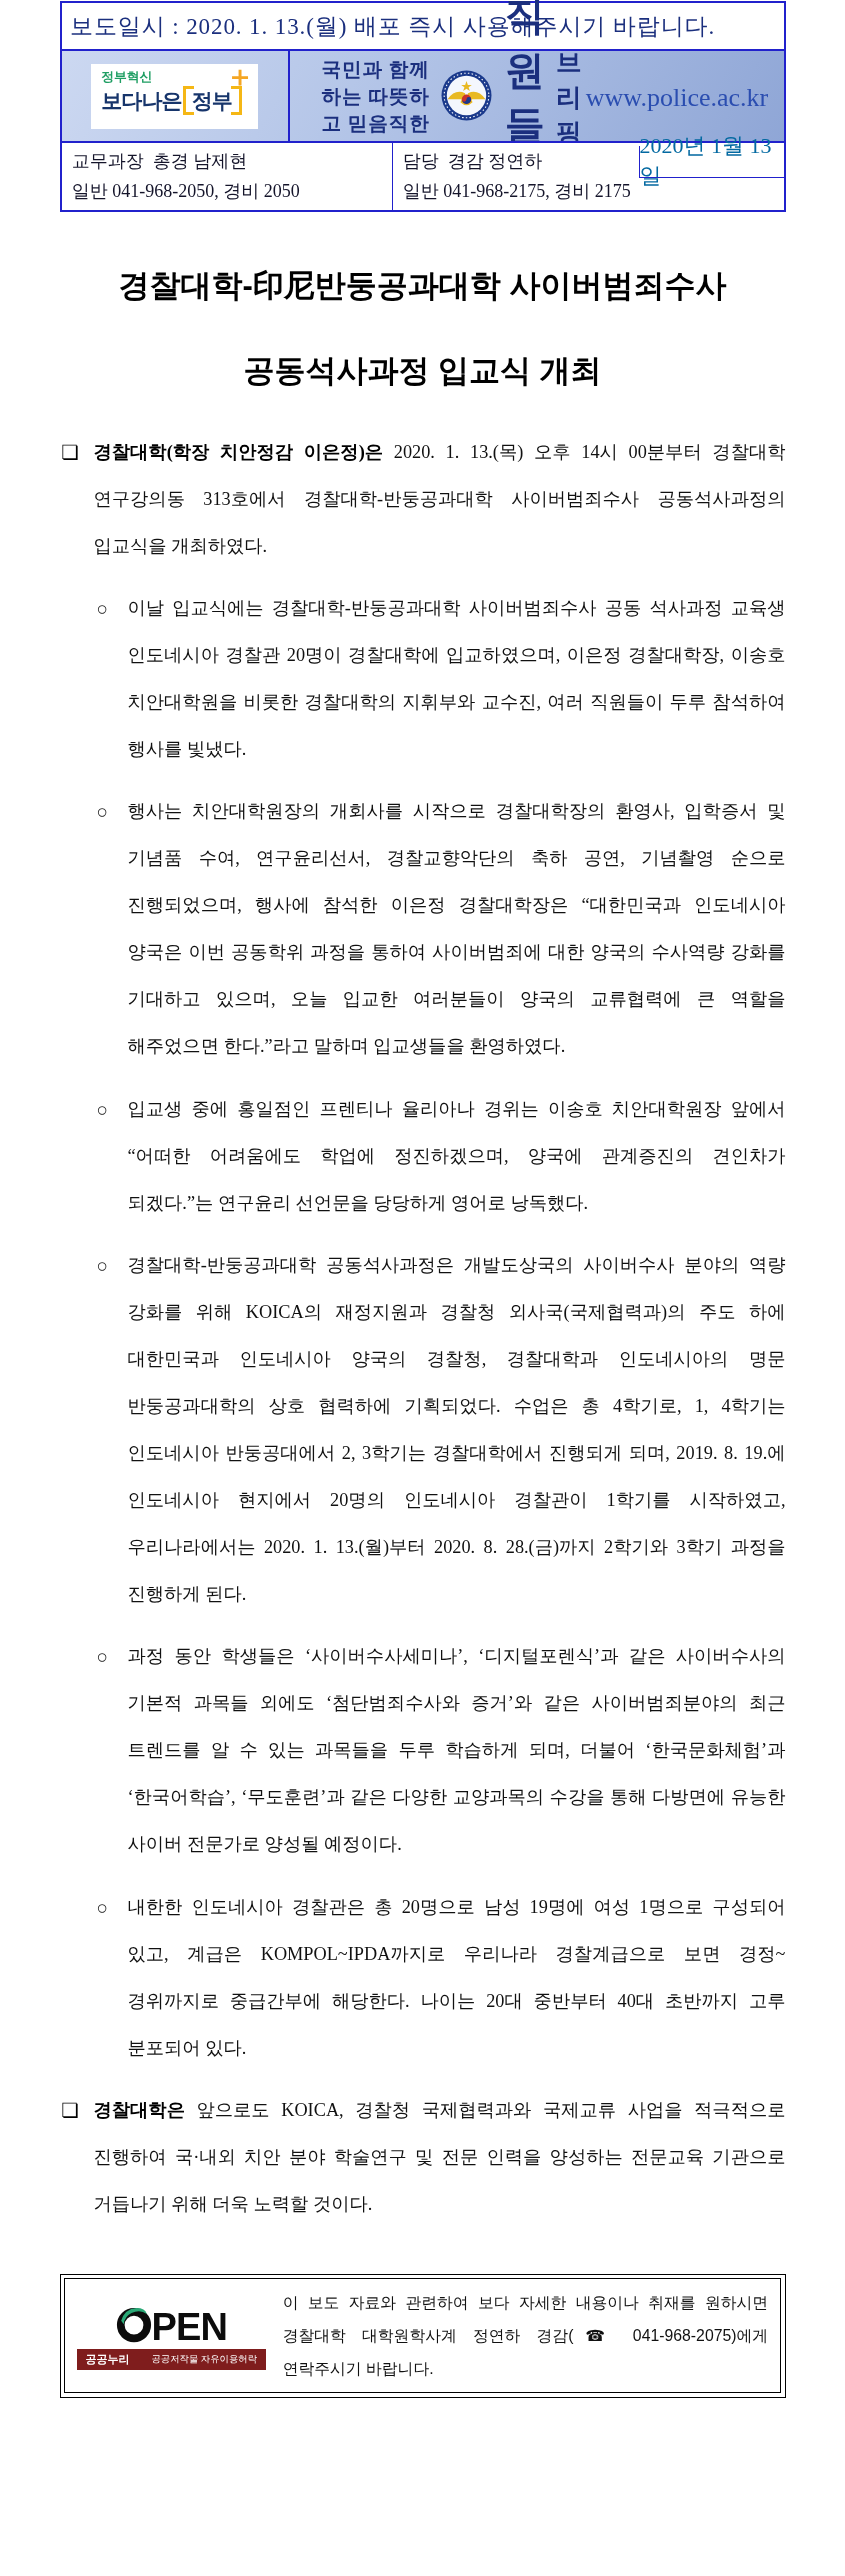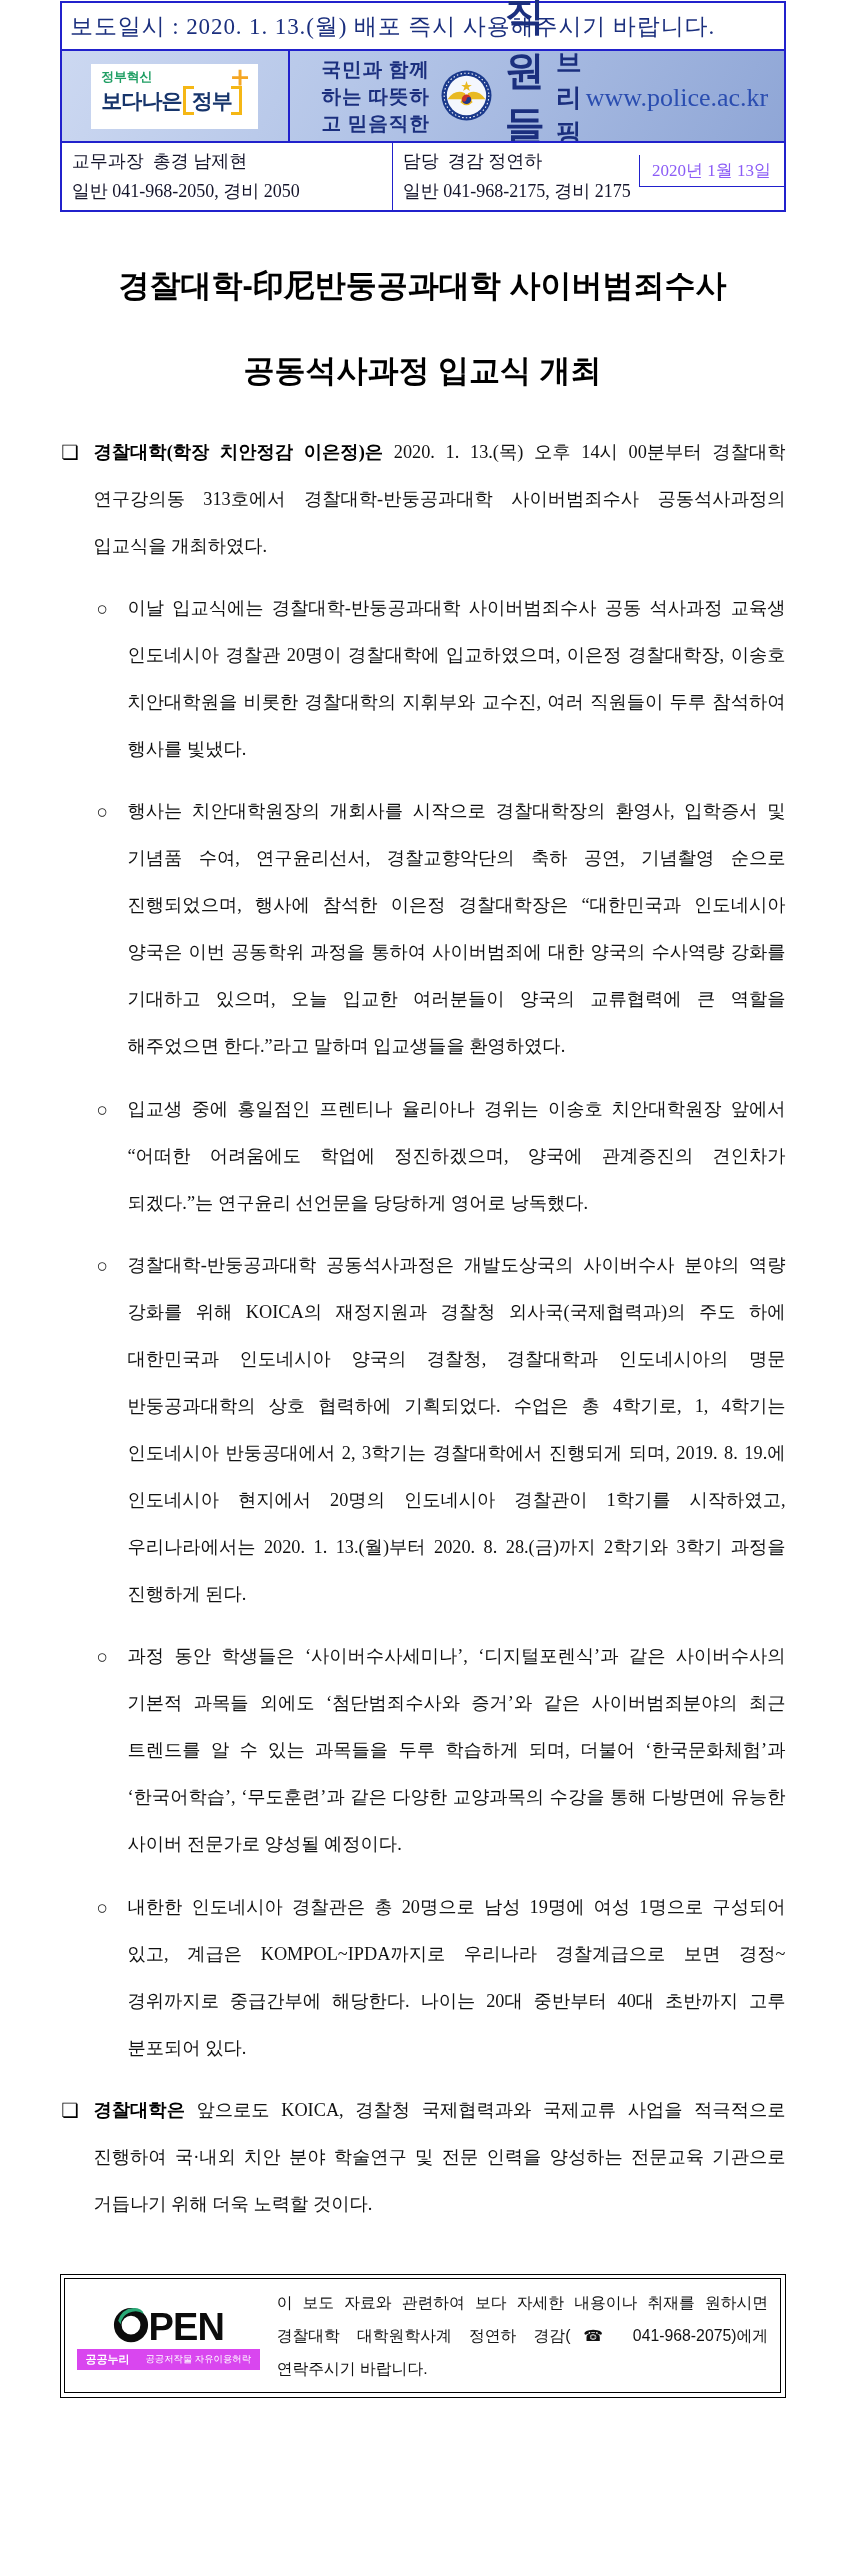--- a/index.html
+++ b/index.html
@@ -45,24 +45,24 @@
   .emblem{flex:0 0 auto;margin-right:12px;}
   .org-name{font-size:40px;color:var(--navy);letter-spacing:7.7px;font-weight:bold;}
   .briefing{font-size:25.6px;color:var(--navy);letter-spacing:4.3px;margin-left:3.4px;font-weight:bold;}
   .website{font-size:26px;color:var(--link-blue);margin-left:auto;padding-right:5.1px;text-decoration:none;}
   .contact-row{border-top:2.6px solid var(--border-blue);display:flex;position:relative;background:#fff;}
   .c-left,.c-mid{padding:3.4px 10.2px;font-size:18px;color:#14142a;}
   .c-left{width:331px;border-right:1.7px solid var(--border-blue);}
   .c-mid{flex:1;}
   .c-line{height:30px;display:flex;align-items:center;white-space:pre;}
   .c-date{
-    position:absolute;top:12px;right:0;width:145px;height:31.5px;
+    position:absolute;top:3px;right:0;width:145px;height:31.5px;
     border-left:1.7px solid var(--border-blue);border-bottom:1.7px solid var(--border-blue);
     display:flex;align-items:center;justify-content:center;
-    font-size:17px;color:#8b5cf6;background:#fff;
+    font-size:22px;color:#0369a1;background:#fff;
   }
 
   
   .doc-title{margin-top:53px;text-align:center;font-family:"Liberation Sans","DejaVu Sans",sans-serif;color:#000;}
   .doc-title .t-line{font-size:31px;font-weight:700;letter-spacing:0;}
   .doc-title .t-line + .t-line{margin-top:43px;}
 
   
   .body-wrap{margin-top:37px;}
   .para{position:relative;font-size:18.3px;line-height:47px;text-align:justify;color:#111;margin-bottom:15.3px;word-break:keep-all;}
@@ -72,21 +72,21 @@
   .para.level2{margin-left:37px;padding-left:31px;}
   .para.level2 .bullet{left:0;font-size:19px;color:#222;}
   .para strong{font-weight:bold;color:#000;}
 
   
   .footer-outer{border:0.9px solid #000;padding:3.4px;margin-top:46px;}
   .footer-inner{border:1.7px solid #000;display:flex;align-items:center;gap:17px;padding:6.8px 12px;}
   .open-logo{flex:0 0 auto;display:flex;flex-direction:column;align-items:center;font-family:"Liberation Sans","DejaVu Sans",sans-serif;}
   .open-word{display:flex;align-items:flex-end;}
   .open-pen{font-size:38px;font-weight:800;letter-spacing:-0.9px;color:#0c0c0c;line-height:1;}
-  .open-bar{margin-top:3.4px;background:#d946ef;color:#fff;display:flex;align-items:center;gap:16px;padding:2.6px 8.5px;white-space:nowrap;}
+  .open-bar{margin-top:3.4px;background:#7f1d1d;color:#fff;display:flex;align-items:center;gap:22px;padding:2.6px 8.5px;white-space:nowrap;}
   .open-bar .b1{font-size:11px;font-weight:bold;}
   .open-bar .b2{font-size:9.4px;}
   .footer-text{font-family:"Liberation Sans","DejaVu Sans",sans-serif;font-size:15.8px;line-height:2.1;color:#111;text-align:justify;word-break:keep-all;}
 </style>
 </head>
 <body>
 
 <div class="page">
 
   <div class="press-box">

